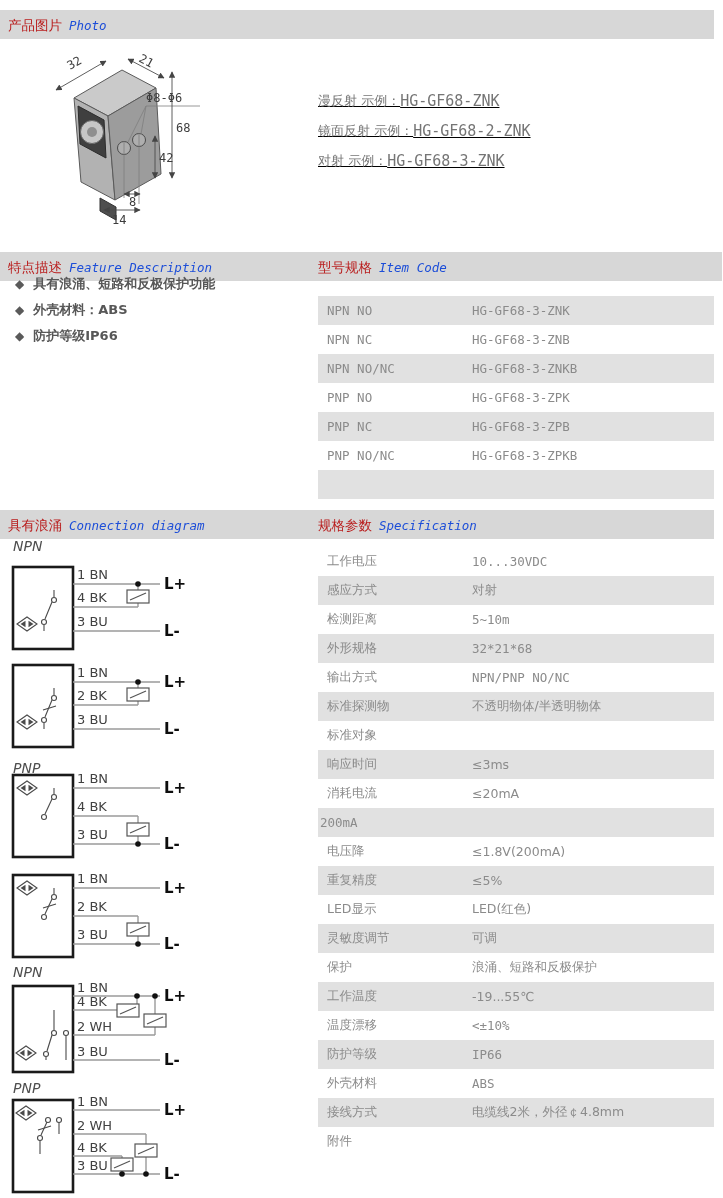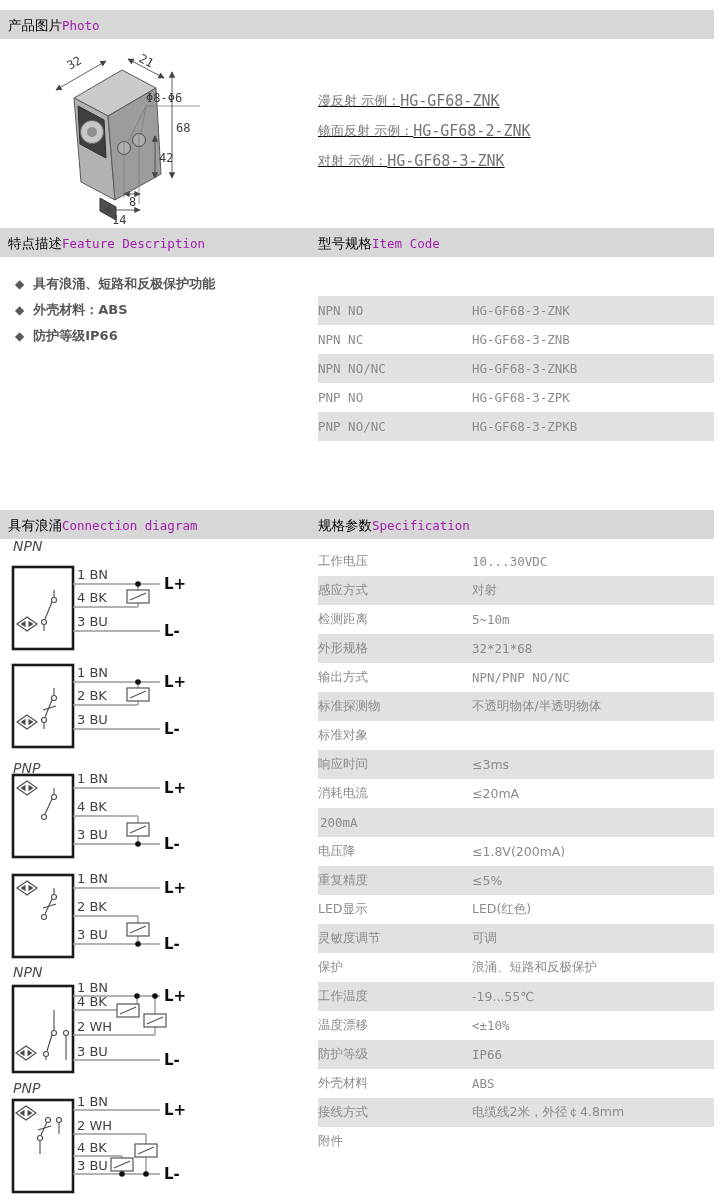--- a/index.html
+++ b/index.html
@@ -1,40 +1,40 @@
 <!DOCTYPE html>
 <html><head>
 <meta charset="utf-8">
 <style>
   html,body{margin:0;padding:0;background:#fff;}
   .page{position:relative;width:723px;height:1198px;background:#ffffff;overflow:hidden;
         font-family:"DejaVu Sans","Liberation Sans",sans-serif;}
   .bar{position:absolute;left:0;width:714px;height:29px;background:#d7d7d7;}
   .bar .tset{position:absolute;top:0;height:29px;line-height:29px;white-space:nowrap;}
-  .tset .t-zh{font-size:13.5px;color:#000000;}
-  .tset .t-en{font-size:12.5px;color:#a21caf;
-              font-family:"DejaVu Sans Mono","Liberation Mono",monospace;}
+  .tset .t-zh{font-size:13.5px;color:#b91c1c;}
+  .tset .t-en{font-size:12.5px;color:#1d4ed8;margin-left:7px;
+              font-family:"DejaVu Sans Mono","Liberation Mono",monospace;font-style:italic;}
   .pos-l{left:8px;} .pos-r{left:318px;}
 
   
   .examples{position:absolute;left:318px;top:86px;text-decoration:underline;}
   .ex-line{height:30px;display:flex;align-items:center;font-size:13px;color:#757575;white-space:nowrap;}
   .ex-line .code{font-family:"DejaVu Sans Mono","Liberation Mono",monospace;font-size:15px;}
 
   
   .features{position:absolute;left:10px;top:271px;}
   .feat{height:26px;display:flex;align-items:center;}
   .feat .bullet{font-size:12px;color:#5a5a5a;margin:0 9px 0 5px;}
   .feat .ftext{font-size:13px;font-weight:bold;color:#575757;}
 
   
   .table{position:absolute;left:318px;width:396px;}
   .trow{display:flex;height:29px;font-size:12.5px;color:#8b8b8b;}
   .trow .cell{display:flex;align-items:center;box-sizing:border-box;}
-  .trow .lbl{width:152px;}
+  .trow .lbl{width:152px;padding-left:9px;}
   .trow .val{flex:1;padding-left:2px;}
   .item-table .trow:nth-child(odd){background:#e1e1e1;}
   .spec-table .trow:nth-child(even) .cell{background:#e1e1e1;}
   .spec-table .trow:last-child .val{background:#ffffff;}
   .ascii{font-family:"DejaVu Sans Mono","Liberation Mono",monospace;}
 
   
   .dtitle{position:absolute;font-size:14px;color:#4e4e4e;
           font-family:"DejaVu Sans","Liberation Sans",sans-serif;font-style:italic;}
   svg text{font-family:"DejaVu Sans","Liberation Sans",sans-serif;}
@@ -107,21 +107,21 @@
       <div class="ex-line">
       <span>镜面反射 示例：</span>
       <span class="code ascii">HG-GF68-2-ZNK</span>
     </div>
       <div class="ex-line">
       <span>对射 示例：</span>
       <span class="code ascii">HG-GF68-3-ZNK</span>
     </div>
     </div>
 
-  <div class="bar" style="top:228px;">
+  <div class="bar" style="top:252px;padding-left:8px;">
     <span class="tset pos-l">
       <span class="t-zh">特点描述</span><span class="t-en">Feature Description</span>
     </span>
     <span class="tset pos-r">
       <span class="t-zh">型号规格</span><span class="t-en">Item Code</span>
     </span>
   </div>
 
   <div class="features">
       <div class="feat">
@@ -147,20 +147,24 @@
       <div class="cell lbl ascii">NPN NC</div>
       <div class="cell val ascii">HG-GF68-3-ZNB</div>
     </div>
       <div class="trow">
       <div class="cell lbl ascii">NPN NO/NC</div>
       <div class="cell val ascii">HG-GF68-3-ZNKB</div>
     </div>
       <div class="trow">
       <div class="cell lbl ascii">PNP NO</div>
       <div class="cell val ascii">HG-GF68-3-ZPK</div>
+    </div>
+      <div class="trow">
+      <div class="cell lbl ascii">PNP NC</div>
+      <div class="cell val ascii">HG-GF68-3-ZPB</div>
     </div>
       <div class="trow">
       <div class="cell lbl ascii">PNP NO/NC</div>
       <div class="cell val ascii">HG-GF68-3-ZPKB</div>
     </div>
       <div class="trow">
       <div class="cell lbl"></div>
       <div class="cell val"></div>
     </div>
     </div>

